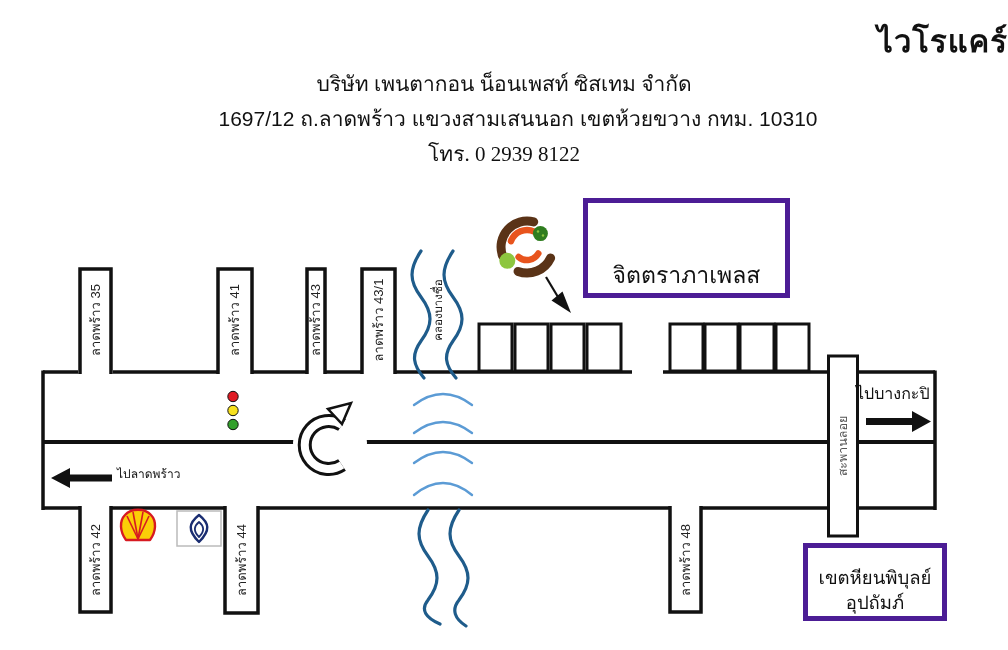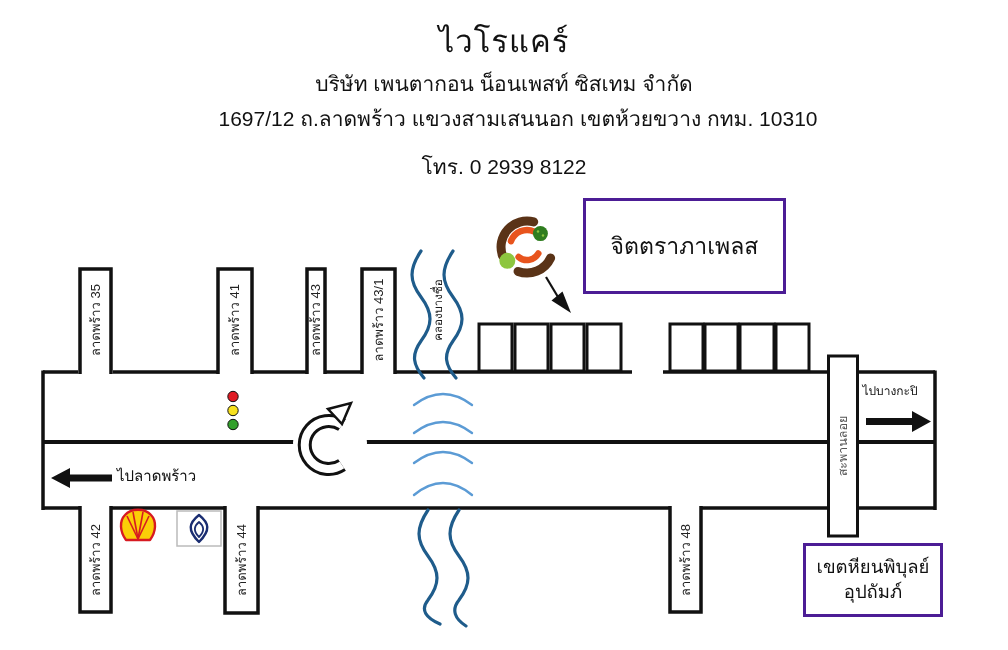--- a/index.html
+++ b/index.html
@@ -2,42 +2,42 @@
 <html><head>
 <meta charset="utf-8">
 <style>
   html,body{margin:0;padding:0;background:#ffffff;}
   body{
     width:1008px;height:650px;position:relative;overflow:hidden;
     font-family:"Liberation Sans","DejaVu Sans",sans-serif;color:#111;
   }
   .abs{position:absolute;}
   .header{left:0;right:0;text-align:center;}
-  .hdr-title{top:16px;font-size:31px;letter-spacing:1px;font-weight:normal;}
+  .hdr-title{top:16px;font-size:31px;letter-spacing:1px;font-weight:bold;text-align:right;}
   .hdr-line{font-size:21px;}
-  .hdr-company{top:67px;}
+  .hdr-company{top:67px;font-family:Liberation Serif, serif;}
   .hdr-address{top:102px;margin-left:28px;}
-  .hdr-phone{top:150px;}
+  .hdr-phone{top:137px;font-family:Liberation Serif, serif;}
   svg.maplayer{position:absolute;left:0;top:0;}
   .vlabel{
     position:absolute;transform:rotate(-90deg);transform-origin:center;
     white-space:nowrap;text-align:center;font-size:13px;color:#222;height:16px;line-height:16px;
   }
   .soi-label{width:90px;}
   .canal-label{width:80px;font-size:11.5px;color:#1a1a1a;}
   .overpass-label{width:84px;font-size:12.5px;color:#555;}
   .namebox{
-    position:absolute;border:3px solid #4c1d95;background:#fff;
-    display:flex;align-items:center;justify-content:center;text-align:center;
+    position:absolute;border:5px solid #4c1d95;background:#fff;
+    display:flex;align-items:flex-end;justify-content:center;text-align:center;
   }
   .building-box{left:583px;top:198px;width:197px;height:90px;font-size:23px;}
   .school-box{left:803px;top:543px;width:134px;height:68px;font-size:18.5px;line-height:1.35;}
-  .dir-text{position:absolute;font-size:15px;white-space:nowrap;}
+  .dir-text{position:absolute;font-size:12px;white-space:nowrap;}
   .dir-left{left:117px;top:464px;}
-  .dir-right{left:856px;top:381px;width:68px;text-align:center;font-size:12px;}
+  .dir-right{left:856px;top:381px;width:68px;text-align:center;font-size:16px;}
 </style>
 </head>
 <body>
 
 <div class="abs header hdr-title">ไวโรแคร์</div>
 <div class="abs header hdr-line hdr-company">บริษัท เพนตากอน น็อนเพสท์ ซิสเทม จำกัด</div>
 <div class="abs header hdr-line hdr-address">1697/12 ถ.ลาดพร้าว แขวงสามเสนนอก เขตห้วยขวาง กทม. 10310</div>
 <div class="abs header hdr-line hdr-phone">โทร. 0 2939 8122</div>
 
 <svg class="maplayer" width="1008" height="650" viewBox="0 0 1008 650">

